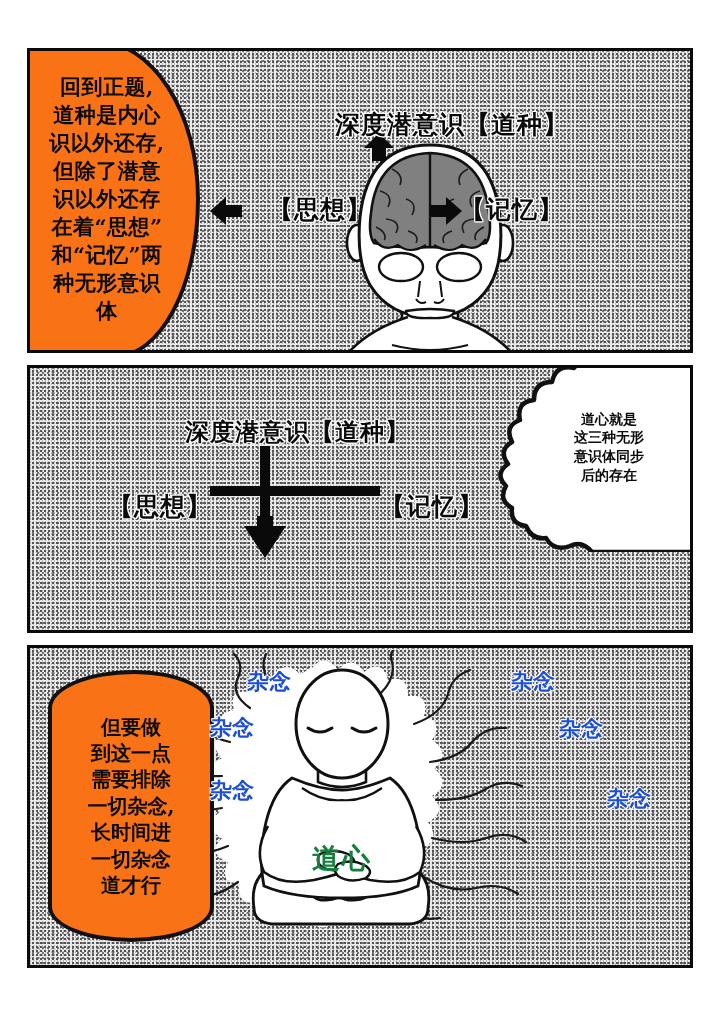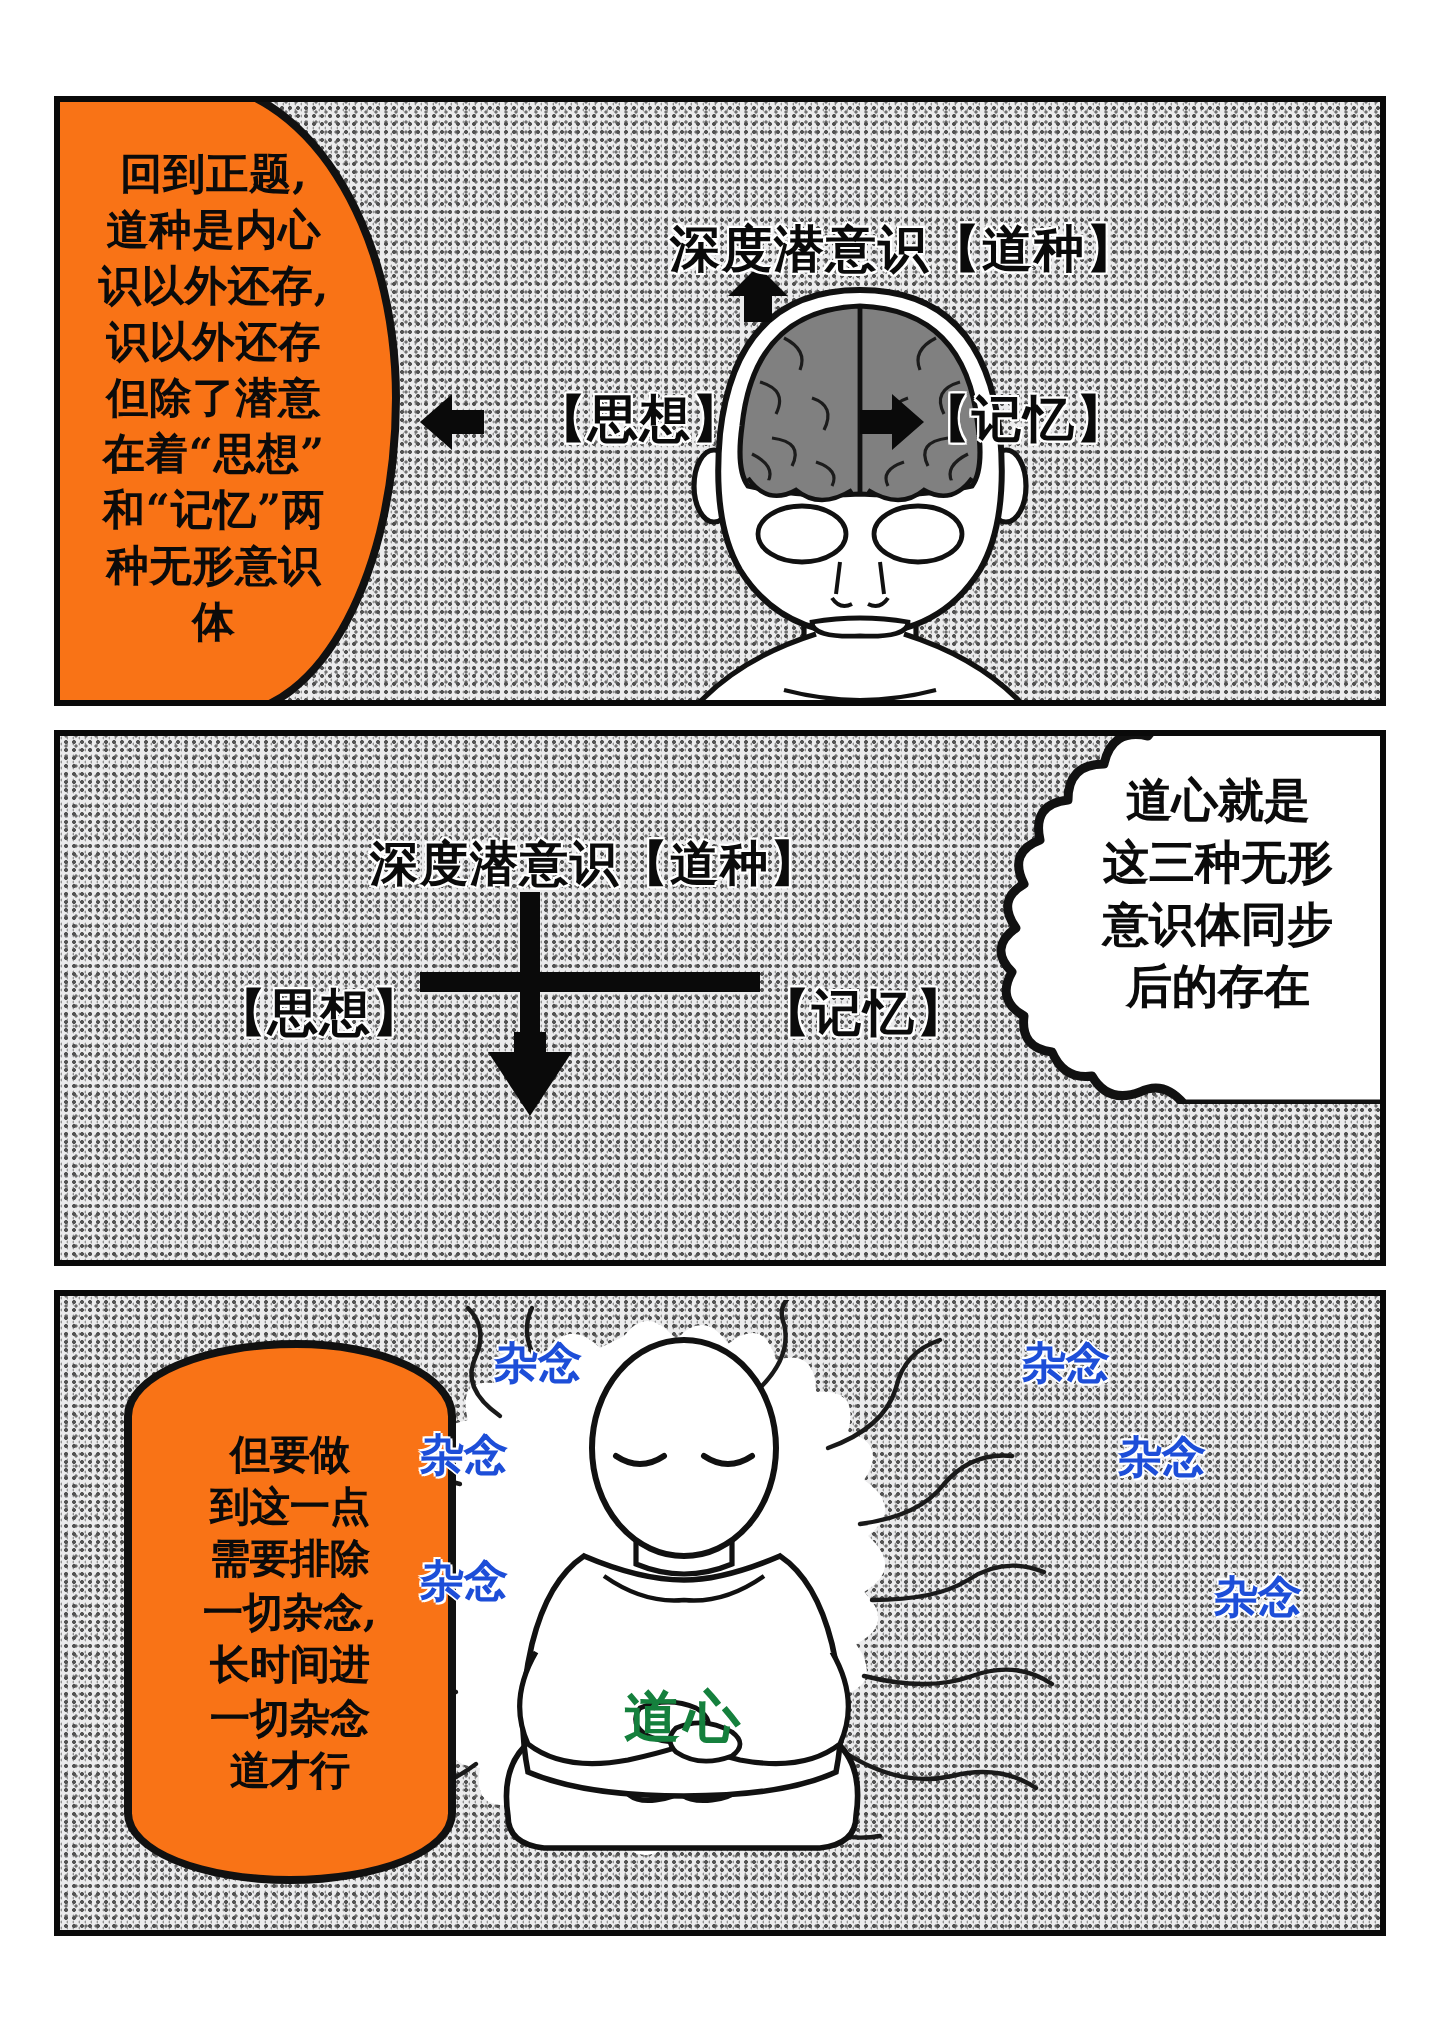--- a/index.html
+++ b/index.html
@@ -83,36 +83,36 @@
 
   
   #balloon2 {
     right: -14px;
     top: -14px;
     width: 208px;
     height: 196px;
     border: none;
     background: transparent;
     padding: 0;
-    font-size: 23px;
+    font-size: 14px;
     line-height: 1.34;
     font-family: Liberation Serif, serif;
   }
   #balloon2 .cloudtext {
     position: relative;
     z-index: 3;
     text-align: center;
     padding-left: 18px;
     padding-bottom: 8px;
   }
   #balloon2 svg { position: absolute; left: 0; top: 0; z-index: 1; }
 
   
   #balloon3 {
-    left: 32px;
+    left: 18px;
     top: 22px;
     width: 166px;
     height: 272px;
     border-radius: 52% 48% 50% 50% / 14% 14% 13% 13%;
     font-size: 20px;
     line-height: 1.32;
     padding: 8px 12px;
     font-family: "DejaVu Serif", "Liberation Serif", serif;
   }
 
@@ -254,22 +254,22 @@
     </div>
 
     <div class="cap-label" id="lbl-top">深度潜意识【道种】</div>
     <div class="cap-label" id="lbl-left">【思想】</div>
     <div class="cap-label" id="lbl-right">【记忆】</div>
 
     <div class="balloon" id="balloon1">
       <span class="line">回到正题,</span>
       <span class="line">道种是内心</span>
       <span class="line">识以外还存,</span>
+      <span class="line">但除了潜意</span>
       <span class="line">识以外还存</span>
-      <span class="line">但除了潜意</span>
       <span class="line">在着“思想”</span>
       <span class="line">和“记忆”两</span>
       <span class="line">种无形意识</span>
       <span class="line">体</span>
     </div>
   </div>
 
   <div class="panel" id="panel2">
     <div class="tone"></div>
 

